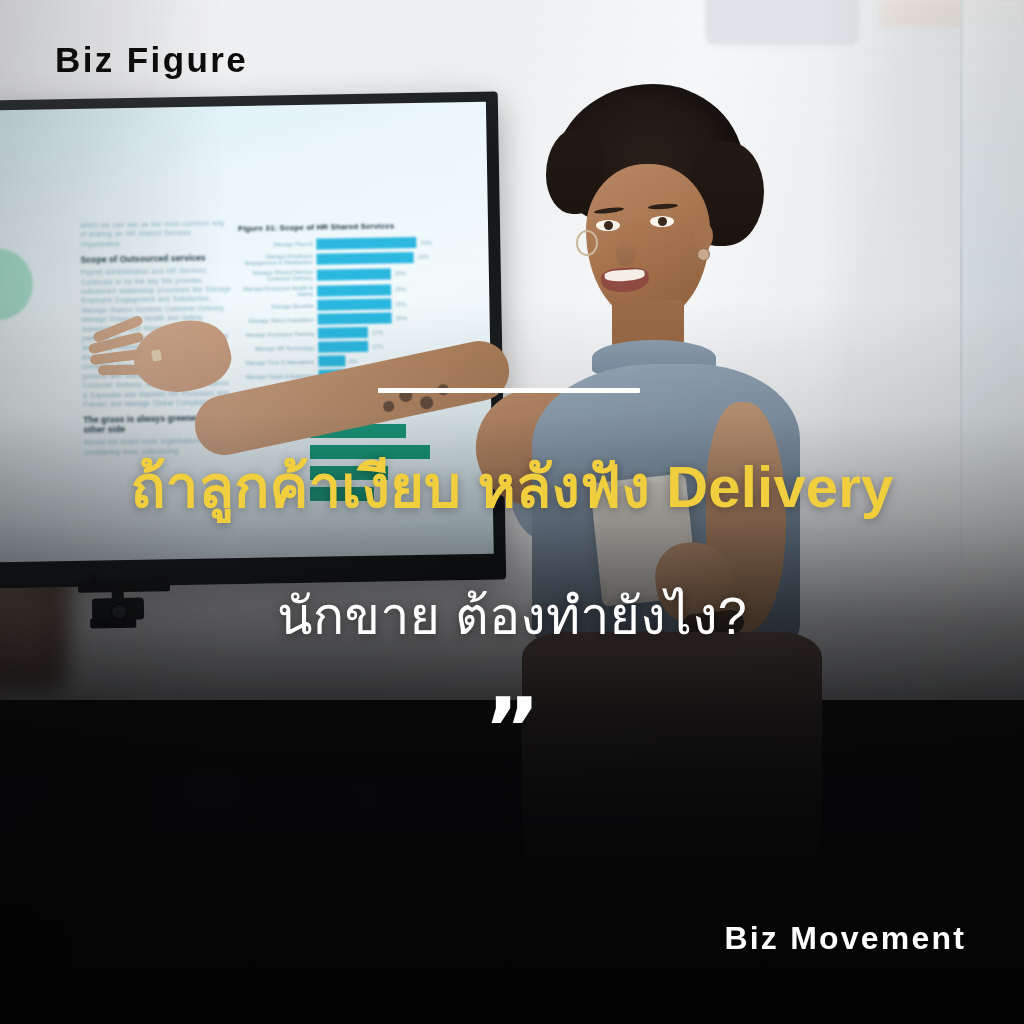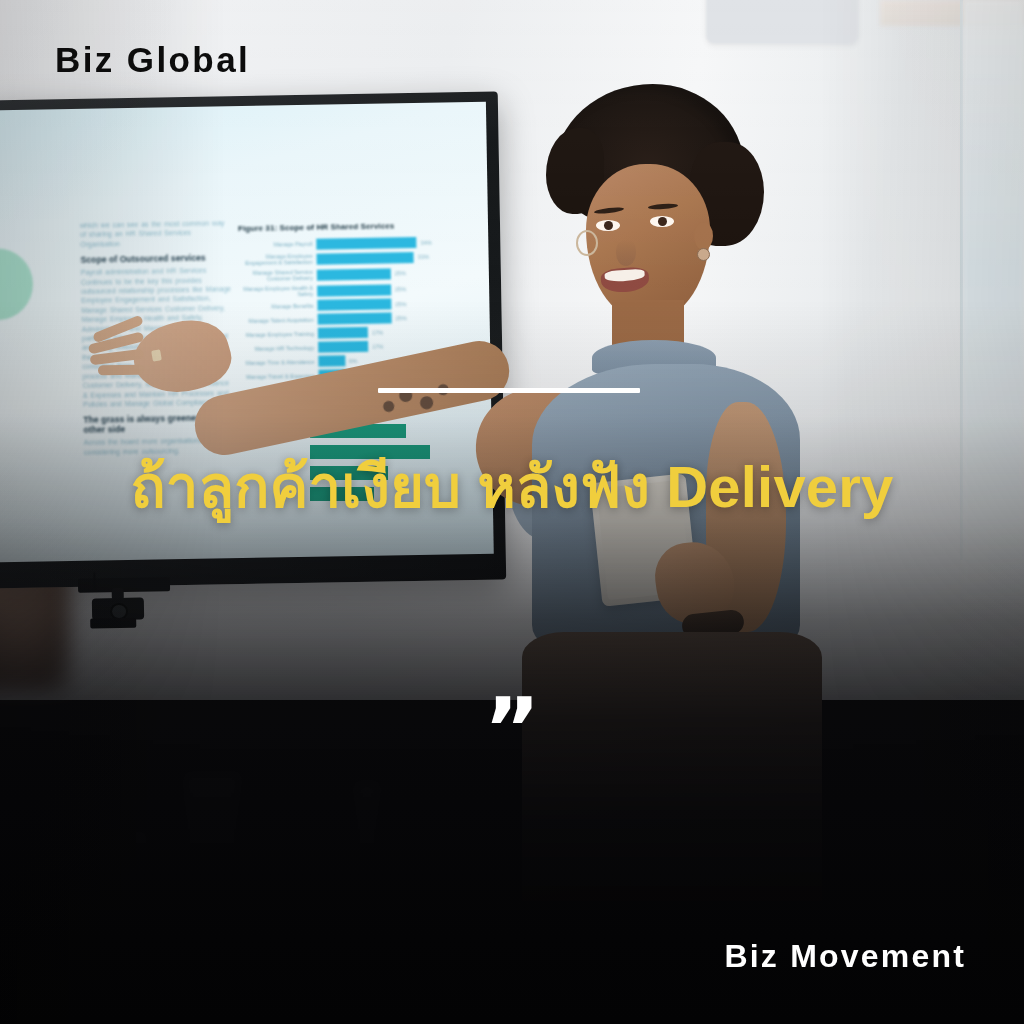--- a/index.html
+++ b/index.html
@@ -262,21 +262,20 @@
   }
   .quote-mark{
     position:absolute;left:0;top:686px;width:1024px;text-align:center;
     font-size:86px;font-weight:700;color:#ffffff;line-height:1;
     font-family:"DejaVu Sans",sans-serif;
   }
   .brand-bottom{
     position:absolute;right:58px;top:920px;
     font-size:32px;font-weight:700;color:#ffffff;letter-spacing:2.2px;
     white-space:nowrap;
-    margin-top:18px;
   }
 </style>
 </head>
 <body>
 
 <div id="stage">
 
   <div class="photo">
 
     <div class="wall"></div>
@@ -436,19 +435,20 @@
     <div class="furn f-b"></div>
     <div class="furn f-c"></div>
     <div class="furn f-d"></div>
     <div class="furn f-e"></div>
   </div>
 
   <div class="shade-top"></div>
   <div class="shade-bottom"></div>
   <div class="shade-side"></div>
 
-  <div class="brand-top">Biz Global</div>
+  <div class="brand-top">Biz Figure</div>
   <div class="divider"></div>
   <div class="headline-1">ถ้าลูกค้าเงียบ หลังฟัง Delivery</div>
+  <div class="headline-2">นักขาย ต้องทำยังไง?</div>
   <div class="quote-mark">”</div>
   <div class="brand-bottom">Biz Movement</div>
 
 </div>
 
 </body></html>

